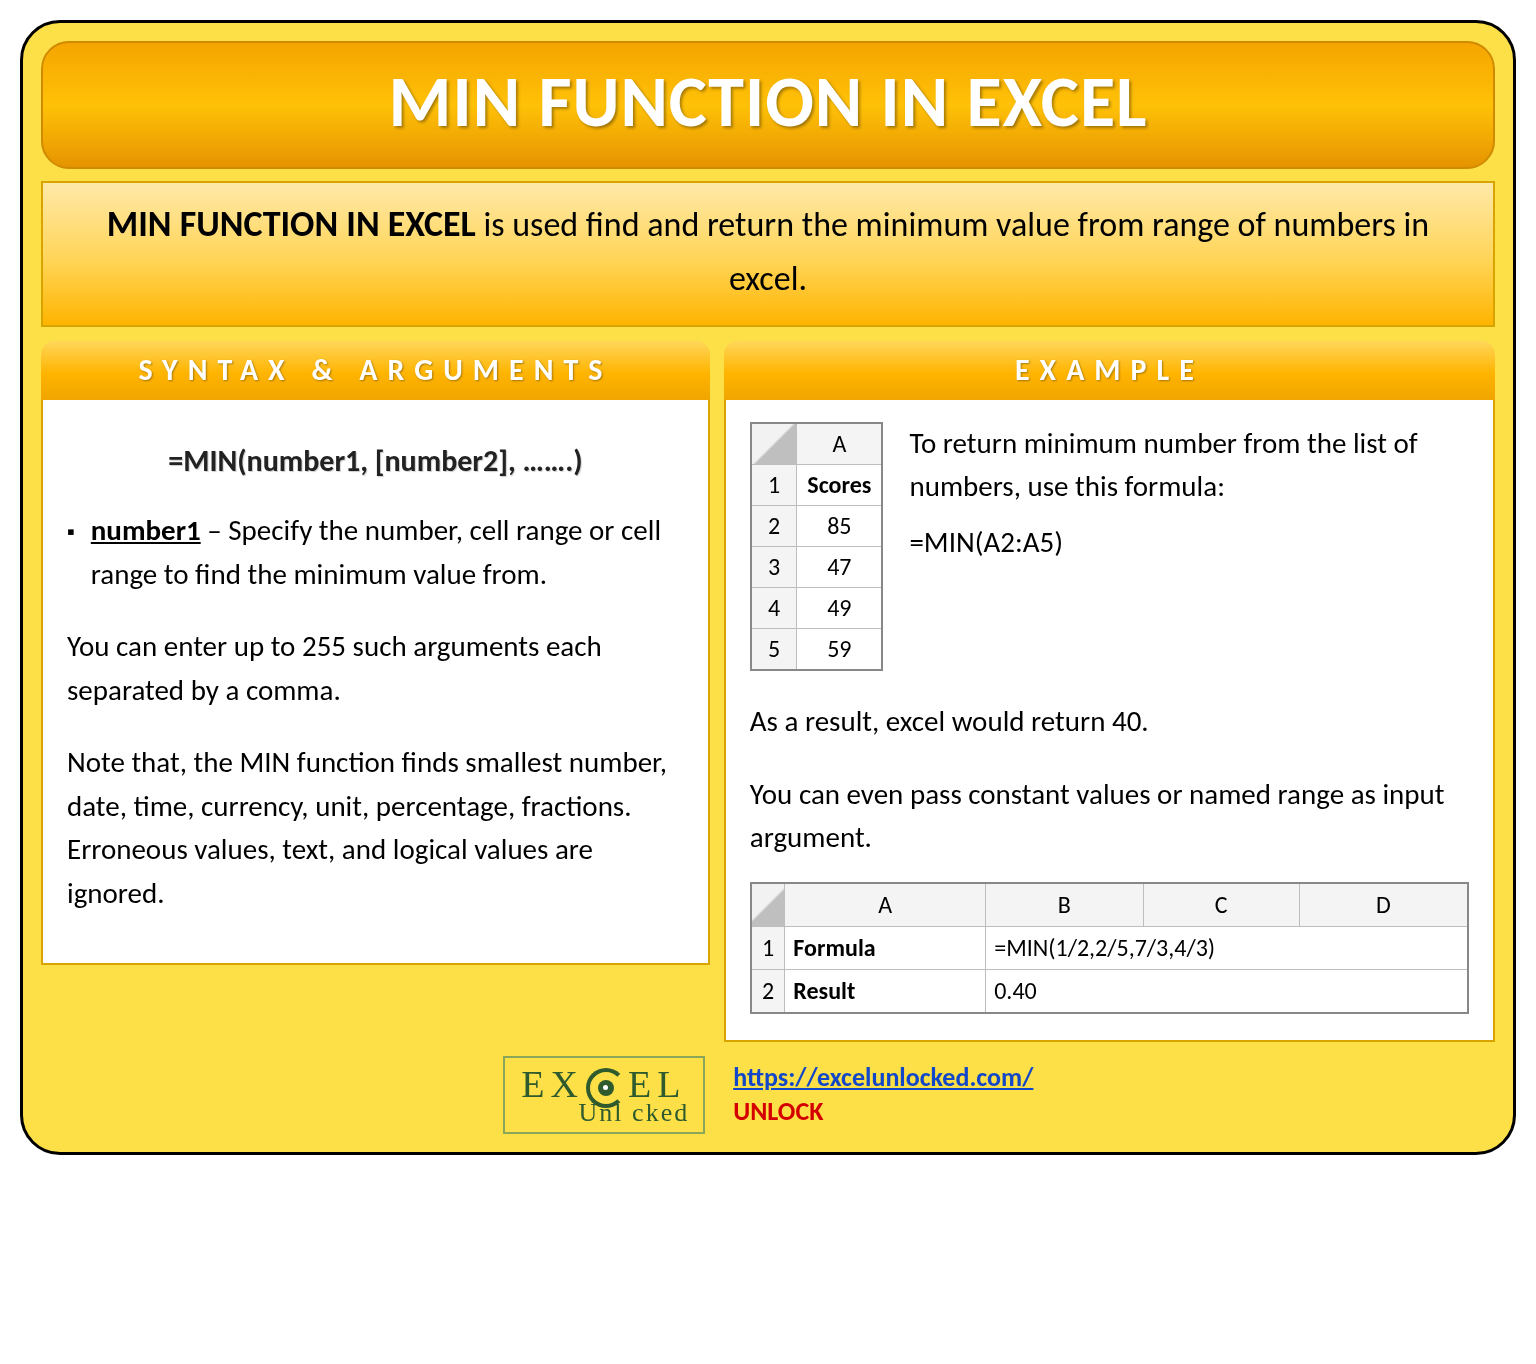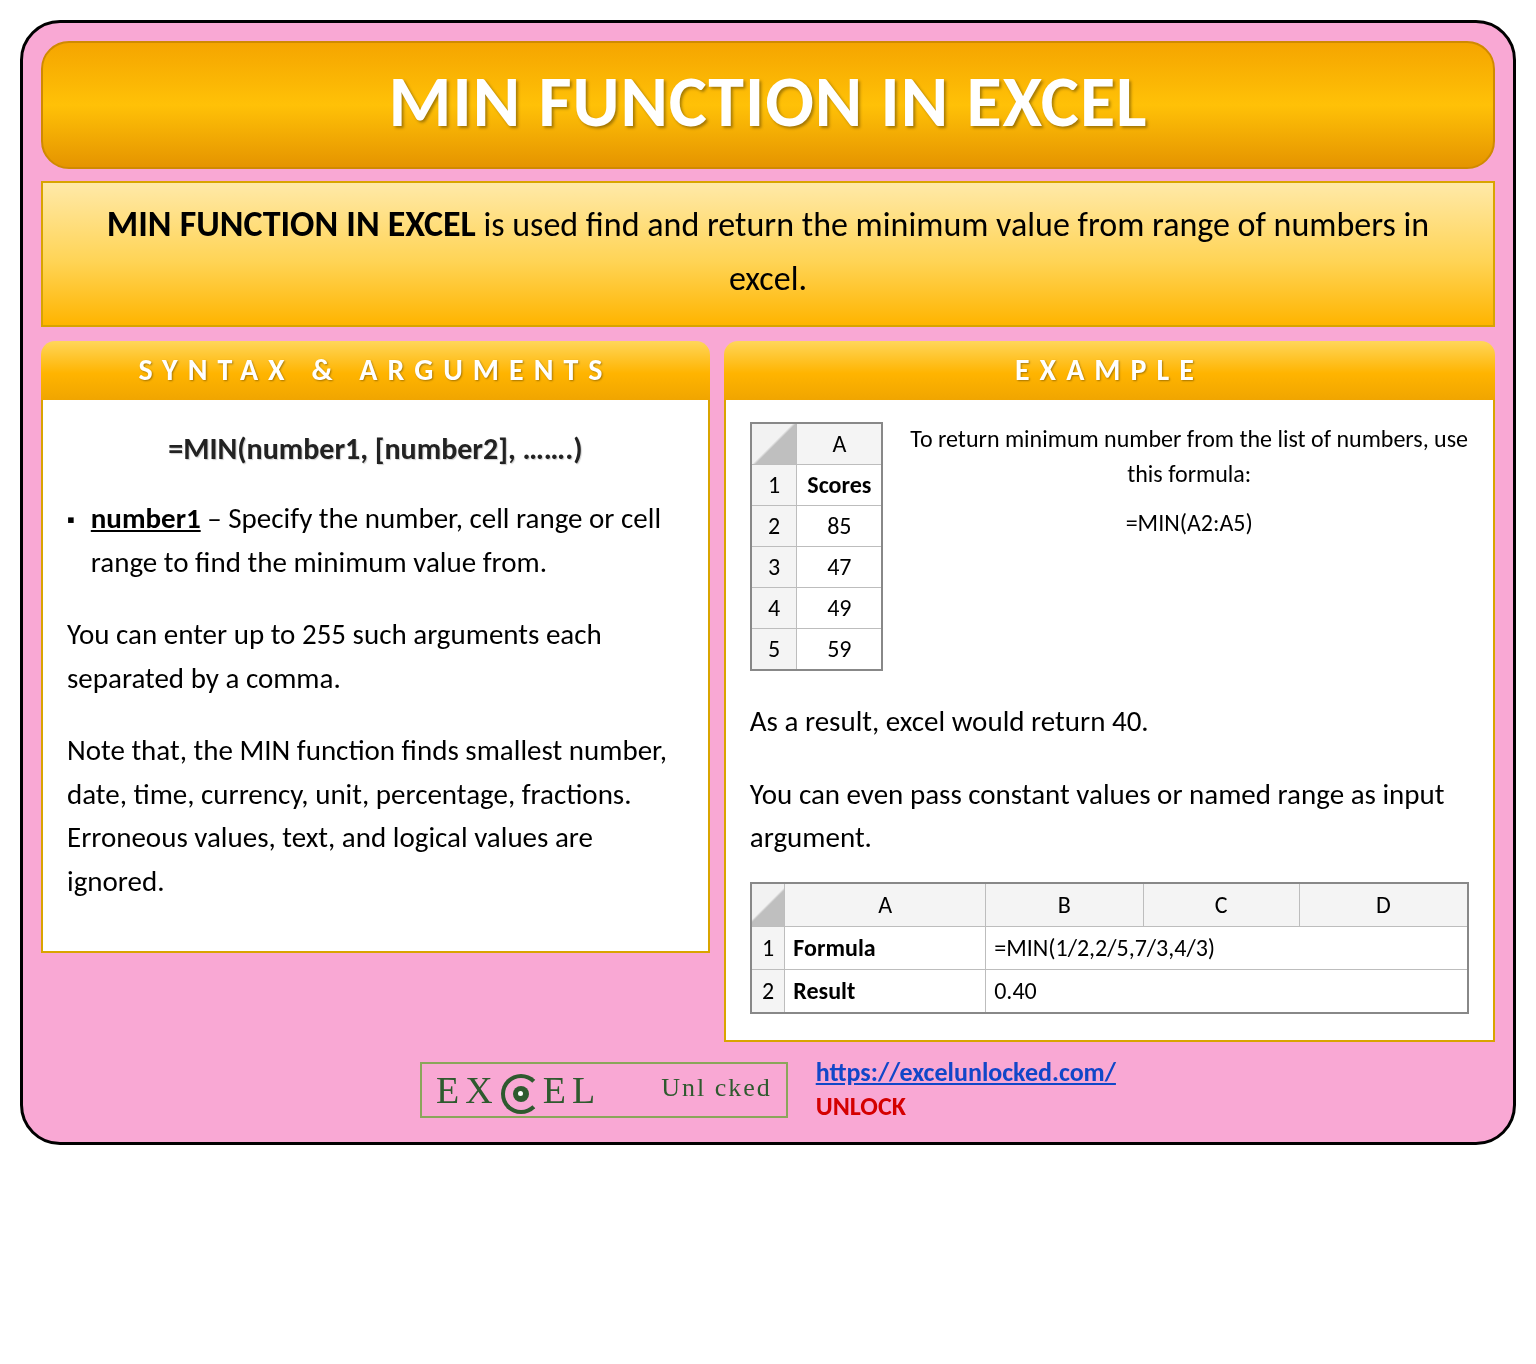--- a/index.html
+++ b/index.html
@@ -6,21 +6,21 @@
   body {
     font-family: Calibri, Arial, sans-serif;
     background: #fff;
     padding: 20px;
     width: 1536px;
   }
   .container {
     border: 3px solid #000;
     border-radius: 40px;
     padding: 18px;
-    background: #f9a8d4;
+    background: #fde047;
   }
   .title-banner {
     background: linear-gradient(to bottom, #f5a500 0%, #ffc107 50%, #e59400 100%);
     border: 2px solid #d08a00;
     border-radius: 28px;
     text-align: center;
     padding: 14px 0 22px 0;
     color: #fff;
     font-size: 72px;
     font-weight: 700;
@@ -58,21 +58,21 @@
     border-top: none;
     padding: 22px 24px 26px;
     font-size: 29px;
     line-height: 1.5;
     background: #fff;
   }
   .syntax-formula {
     font-weight: 800;
     text-align: center;
     font-size: 30px;
-    margin: 4px 0 26px;
+    margin: 16px 0 26px;
     color: #222;
     text-shadow: 1px 1px 1px #ccc;
   }
   .arg-block { display: flex; gap: 16px; margin-bottom: 22px; }
   .bullet { font-size: 22px; margin-top: 6px; }
   .arg-name { font-weight: 800; text-decoration: underline; }
   .para { margin-bottom: 22px; margin-top: 29px; }
   .example-top { display: flex; gap: 26px; margin-bottom: 20px; align-items: flex-start; }
   .mini-table {
     border: 2px solid #888; border-collapse: collapse;
@@ -86,21 +86,21 @@
     height: 36px;
     padding: 2px 10px;
   }
   .mini-table .corner {
     background: linear-gradient(135deg, #f2f2f2 48%, #bfbfbf 52%);
     width: 40px;
   }
   .mini-table .colhead { background: #f4f4f4; font-weight: 400; }
   .mini-table .rowhead { background: #f4f4f4; font-weight: 400; width: 40px; }
   .mini-table .thcell { font-weight: 800; background: #fff; }
-  .example-right { flex: 1; font-size: 24px; line-height: 1.45; text-align: center; }
+  .example-right { flex: 1; font-size: 29px; line-height: 1.45; }
   .formula-line { margin-top: 14px; }
   .wide-table {
     border: 2px solid #888; border-collapse: collapse;
     font-family: Calibri, Arial, sans-serif; font-size: 24px;
     width: 100%; margin-top: 8px; background: #fff;
   }
   .wide-table td, .wide-table th {
     border: 1px solid #bdbdbd;
     text-align: left;
     height: 36px;
@@ -113,21 +113,21 @@
   .wide-table .colhead { background: #f4f4f4; font-weight: 400; text-align: center; }
   .wide-table .rowhead { background: #f4f4f4; font-weight: 400; text-align: center; width: 34px; }
   .wide-table .lab { font-weight: 800; }
   .footer {
     display: flex; align-items: center; justify-content: center;
     gap: 28px; margin-top: 14px;
   }
   .logo-box {
     border: 2px solid #8aa65a;
     padding: 6px 14px;
-    display: flex; flex-direction: row; align-items: center;
+    display: flex; flex-direction: column; align-items: center;
     font-family: Georgia, serif;
     line-height: 1;
     justify-content: flex-end;
   }
   .logo-top {
     color: #2e5a2e; font-size: 38px; letter-spacing: 6px; font-weight: 400;
     display: flex; align-items: center;
   }
   .logo-c {
     display: inline-flex; width: 40px; height: 40px;

